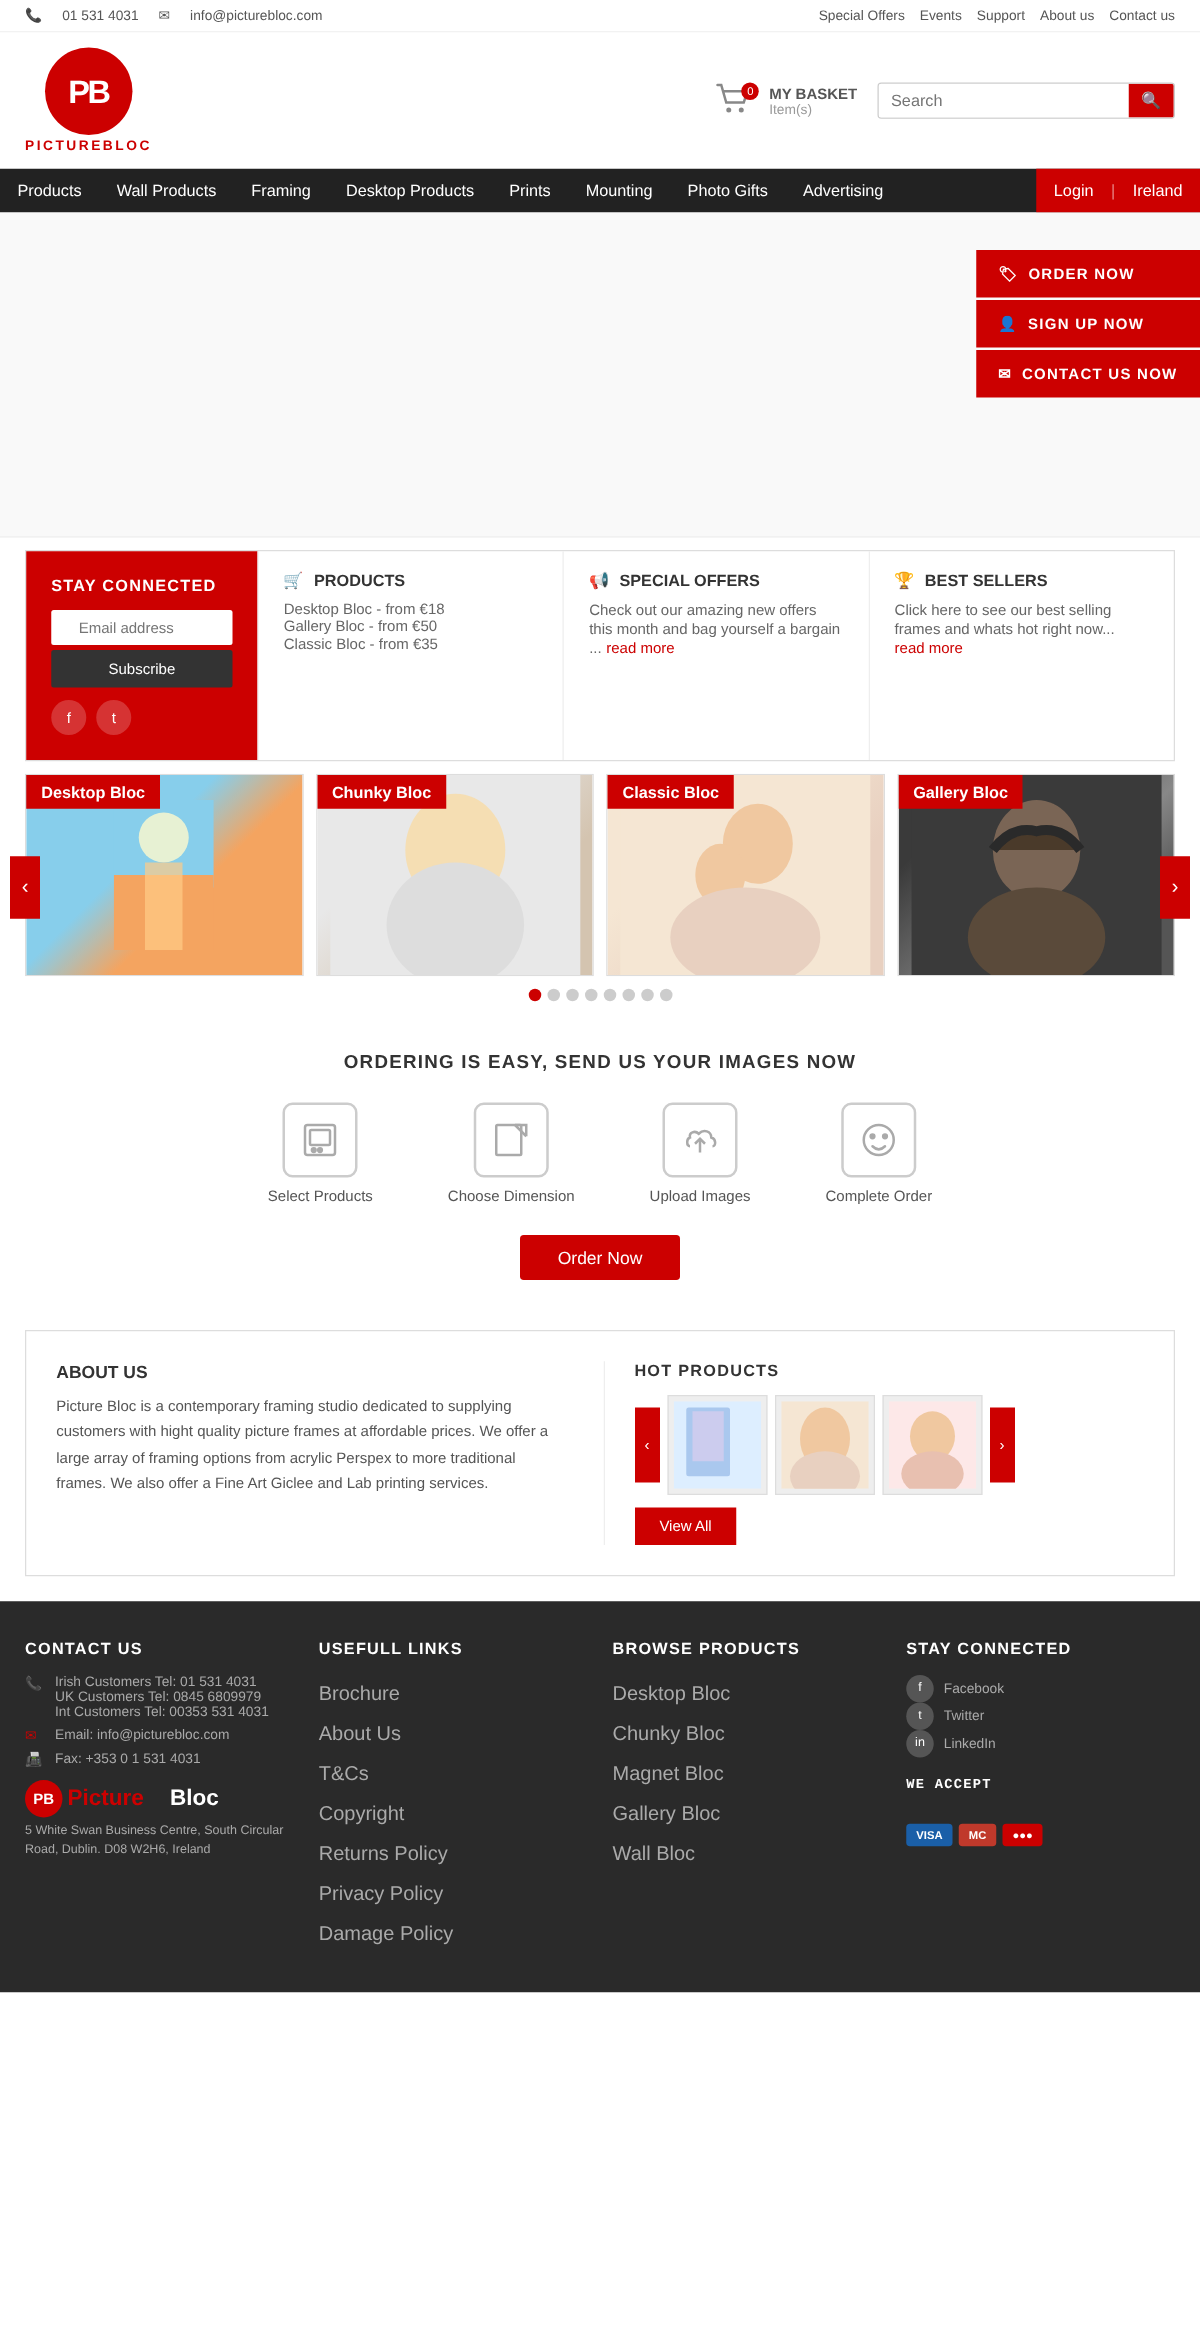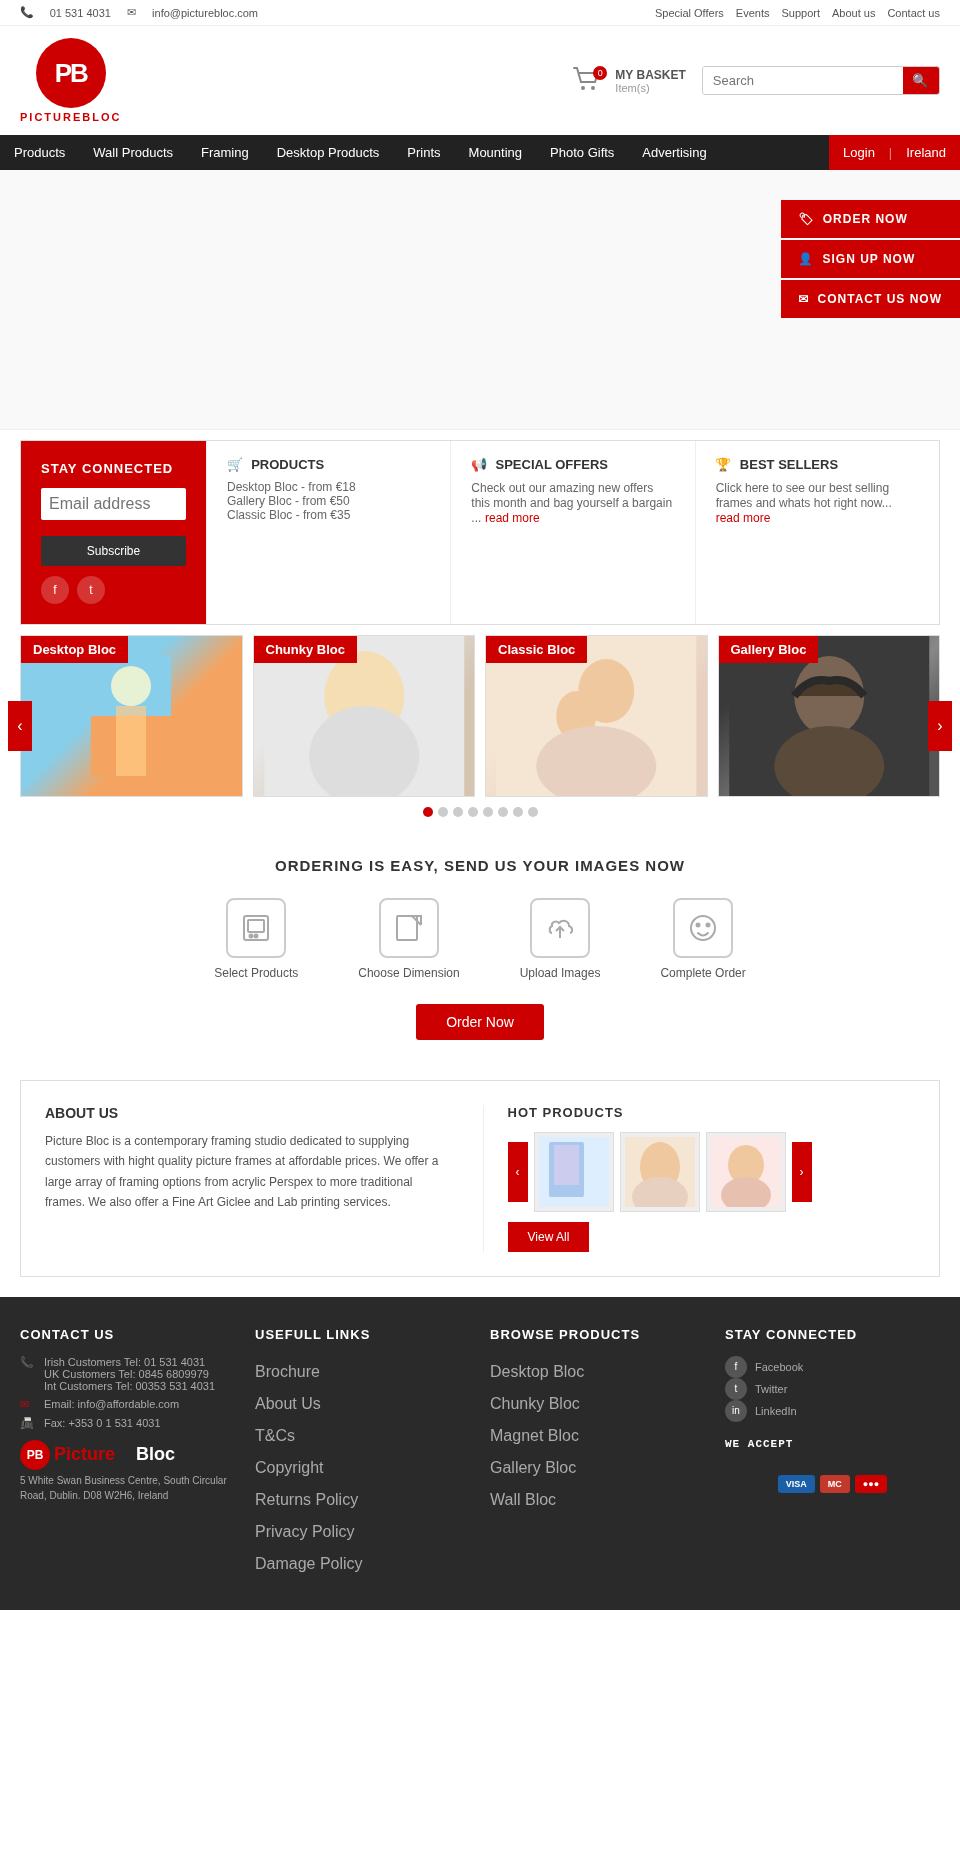--- a/index.html
+++ b/index.html
@@ -36,21 +36,21 @@
     
     .hero { background: #f9f9f9; min-height: 260px; position: relative; border-bottom: 1px solid #eee; }
     .hero-side-buttons { position: absolute; right: 0; top: 30px; display: flex; flex-direction: column; gap: 2px; }
     .hero-btn { background: #cc0000; color: #fff; padding: 12px 18px; font-size: 12px; font-weight: bold; letter-spacing: 1px; cursor: pointer; display: flex; align-items: center; gap: 8px; border: none; min-width: 160px; position: relative; }
     .hero-btn::after { content: ''; position: absolute; right: -10px; top: 50%; transform: translateY(-50%); border-left: 10px solid #cc0000; border-top: 18px solid transparent; border-bottom: 18px solid transparent; }
 
     
     .info-section { display: flex; margin: 10px 20px; gap: 0; border: 1px solid #ddd; }
     .stay-connected { background: #cc0000; color: #fff; padding: 20px; min-width: 185px; max-width: 185px; }
     .stay-connected h3 { font-size: 13px; font-weight: bold; letter-spacing: 1px; margin-bottom: 12px; }
-    .stay-connected input { width: 100%; padding: 7px 8px; border: none; border-radius: 2px; font-size: 16px; margin-bottom: 16px; outline: none; }
+    .stay-connected input { width: 100%; padding: 7px 22px; border: none; border-radius: 2px; font-size: 12px; margin-bottom: 4px; outline: none; }
     .subscribe-btn { background: #333; color: #fff; border: none; width: 100%; padding: 8px; font-size: 12px; cursor: pointer; border-radius: 2px; }
     .social-icons { display: flex; gap: 8px; margin-top: 10px; }
     .social-icon { width: 28px; height: 28px; border-radius: 50%; background: rgba(255,255,255,0.2); display: flex; align-items: center; justify-content: center; color: #fff; font-size: 12px; cursor: pointer; }
 
     .info-block { flex: 1; padding: 16px 20px; border-left: 1px solid #eee; }
     .info-block h4 { font-size: 13px; font-weight: bold; color: #333; margin-bottom: 8px; display: flex; align-items: center; gap: 8px; }
     .info-block h4 .icon-sm { color: #cc0000; }
     .read-more { color: #cc0000; font-size: 12px; text-decoration: none; }
 
     
@@ -98,21 +98,21 @@
     .footer-grid { display: grid; grid-template-columns: repeat(4, 1fr); gap: 20px; }
     .footer-col h4 { color: #fff; font-size: 13px; margin-bottom: 14px; text-transform: uppercase; letter-spacing: 1px; }
     .footer-col p, .footer-col a { display: block; color: #aaa; font-size: 16px; line-height: 2; text-decoration: none; }
     .footer-logo-text { display: flex; align-items: center; gap: 21px; font-size: 18px; font-weight: bold; margin: 8px 0; }
     .footer-logo-text span.red { color: #cc0000; }
     .footer-logo-text span.white { color: #fff; }
     .social-link { display: flex; align-items: center; gap: 8px; color: #aaa; font-size: 11px; line-height: 2; }
     .social-circle { width: 22px; height: 22px; border-radius: 50%; background: #555; display: inline-flex; align-items: center; justify-content: center; font-size: 10px; color: #fff; }
     .we-accept { margin-top: 16px; }
     .we-accept h5 { color: #fff; font-size: 11px; margin-bottom: 25px; letter-spacing: 1px; font-family: Liberation Mono, monospace; }
-    .payment-cards { display: flex; gap: 5px; justify-content: center; }
+    .payment-cards { display: flex; gap: 5px; }
     .payment-card { background: #1a5fa8; color: #fff; padding: 4px 8px; font-size: 9px; font-weight: bold; border-radius: 3px; }
     .payment-card.mc { background: #c0392b; }
     .payment-card.red { background: #cc0000; }
     .footer-contact-item { display: flex; gap: 8px; align-items: flex-start; margin-bottom: 6px; font-size: 11px; color: #aaa; }
     .contact-icon { color: #cc0000; min-width: 16px; }
     .footer-bottom-logo { display: flex; gap: 4px; align-items: center; }
   </style>
 </head>
 <body>
 
@@ -400,21 +400,21 @@
       <div class="footer-contact-item">
         <span class="contact-icon">📞</span>
         <div>
           <div>Irish Customers Tel: 01 531 4031</div>
           <div>UK Customers Tel: 0845 6809979</div>
           <div>Int Customers Tel: 00353 531 4031</div>
         </div>
       </div>
       <div class="footer-contact-item">
         <span class="contact-icon">✉</span>
-        <span>Email: info@affordable.com</span>
+        <span>Email: info@picturebloc.com</span>
       </div>
       <div class="footer-contact-item">
         <span class="contact-icon">📠</span>
         <span>Fax: +353 0 1 531 4031</span>
       </div>
       <div class="footer-bottom-logo">
         <span style="width:30px;height:30px;background:#cc0000;border-radius:50%;display:inline-flex;align-items:center;justify-content:center;color:#fff;font-weight:bold;font-size:12px;">PB</span>
         <div class="footer-logo-text">
           <span class="red">Picture</span>
           <span class="white">Bloc</span>

